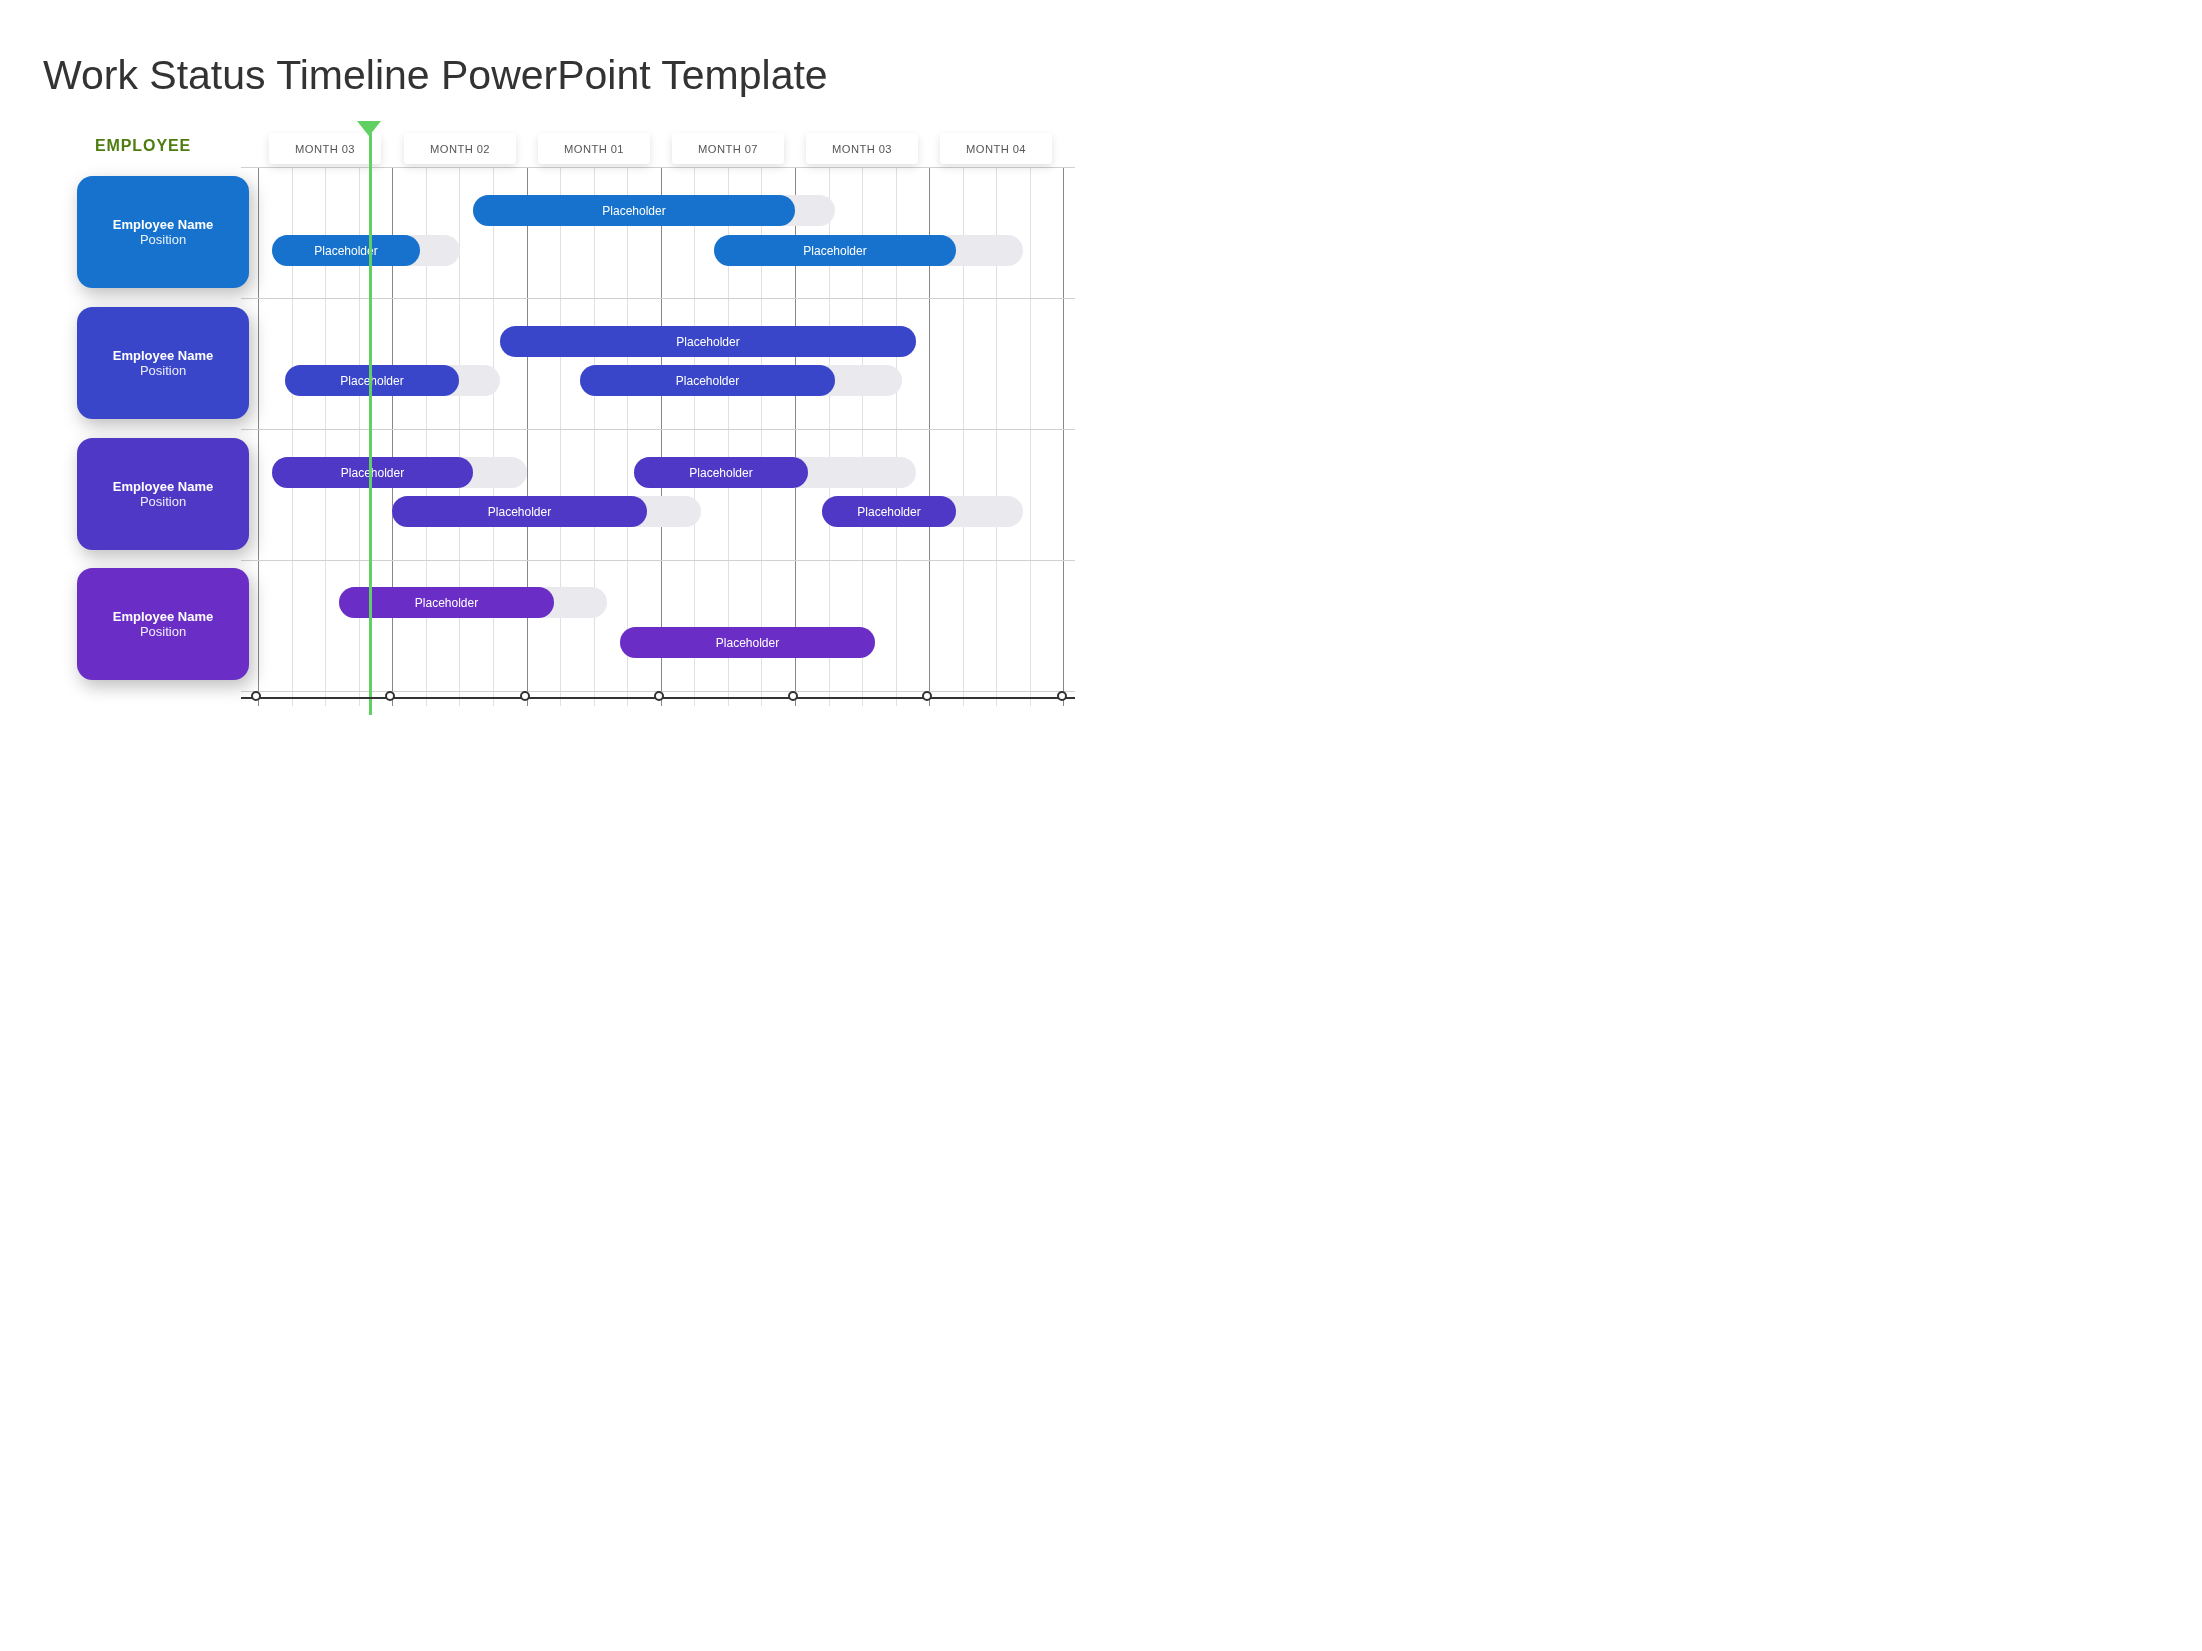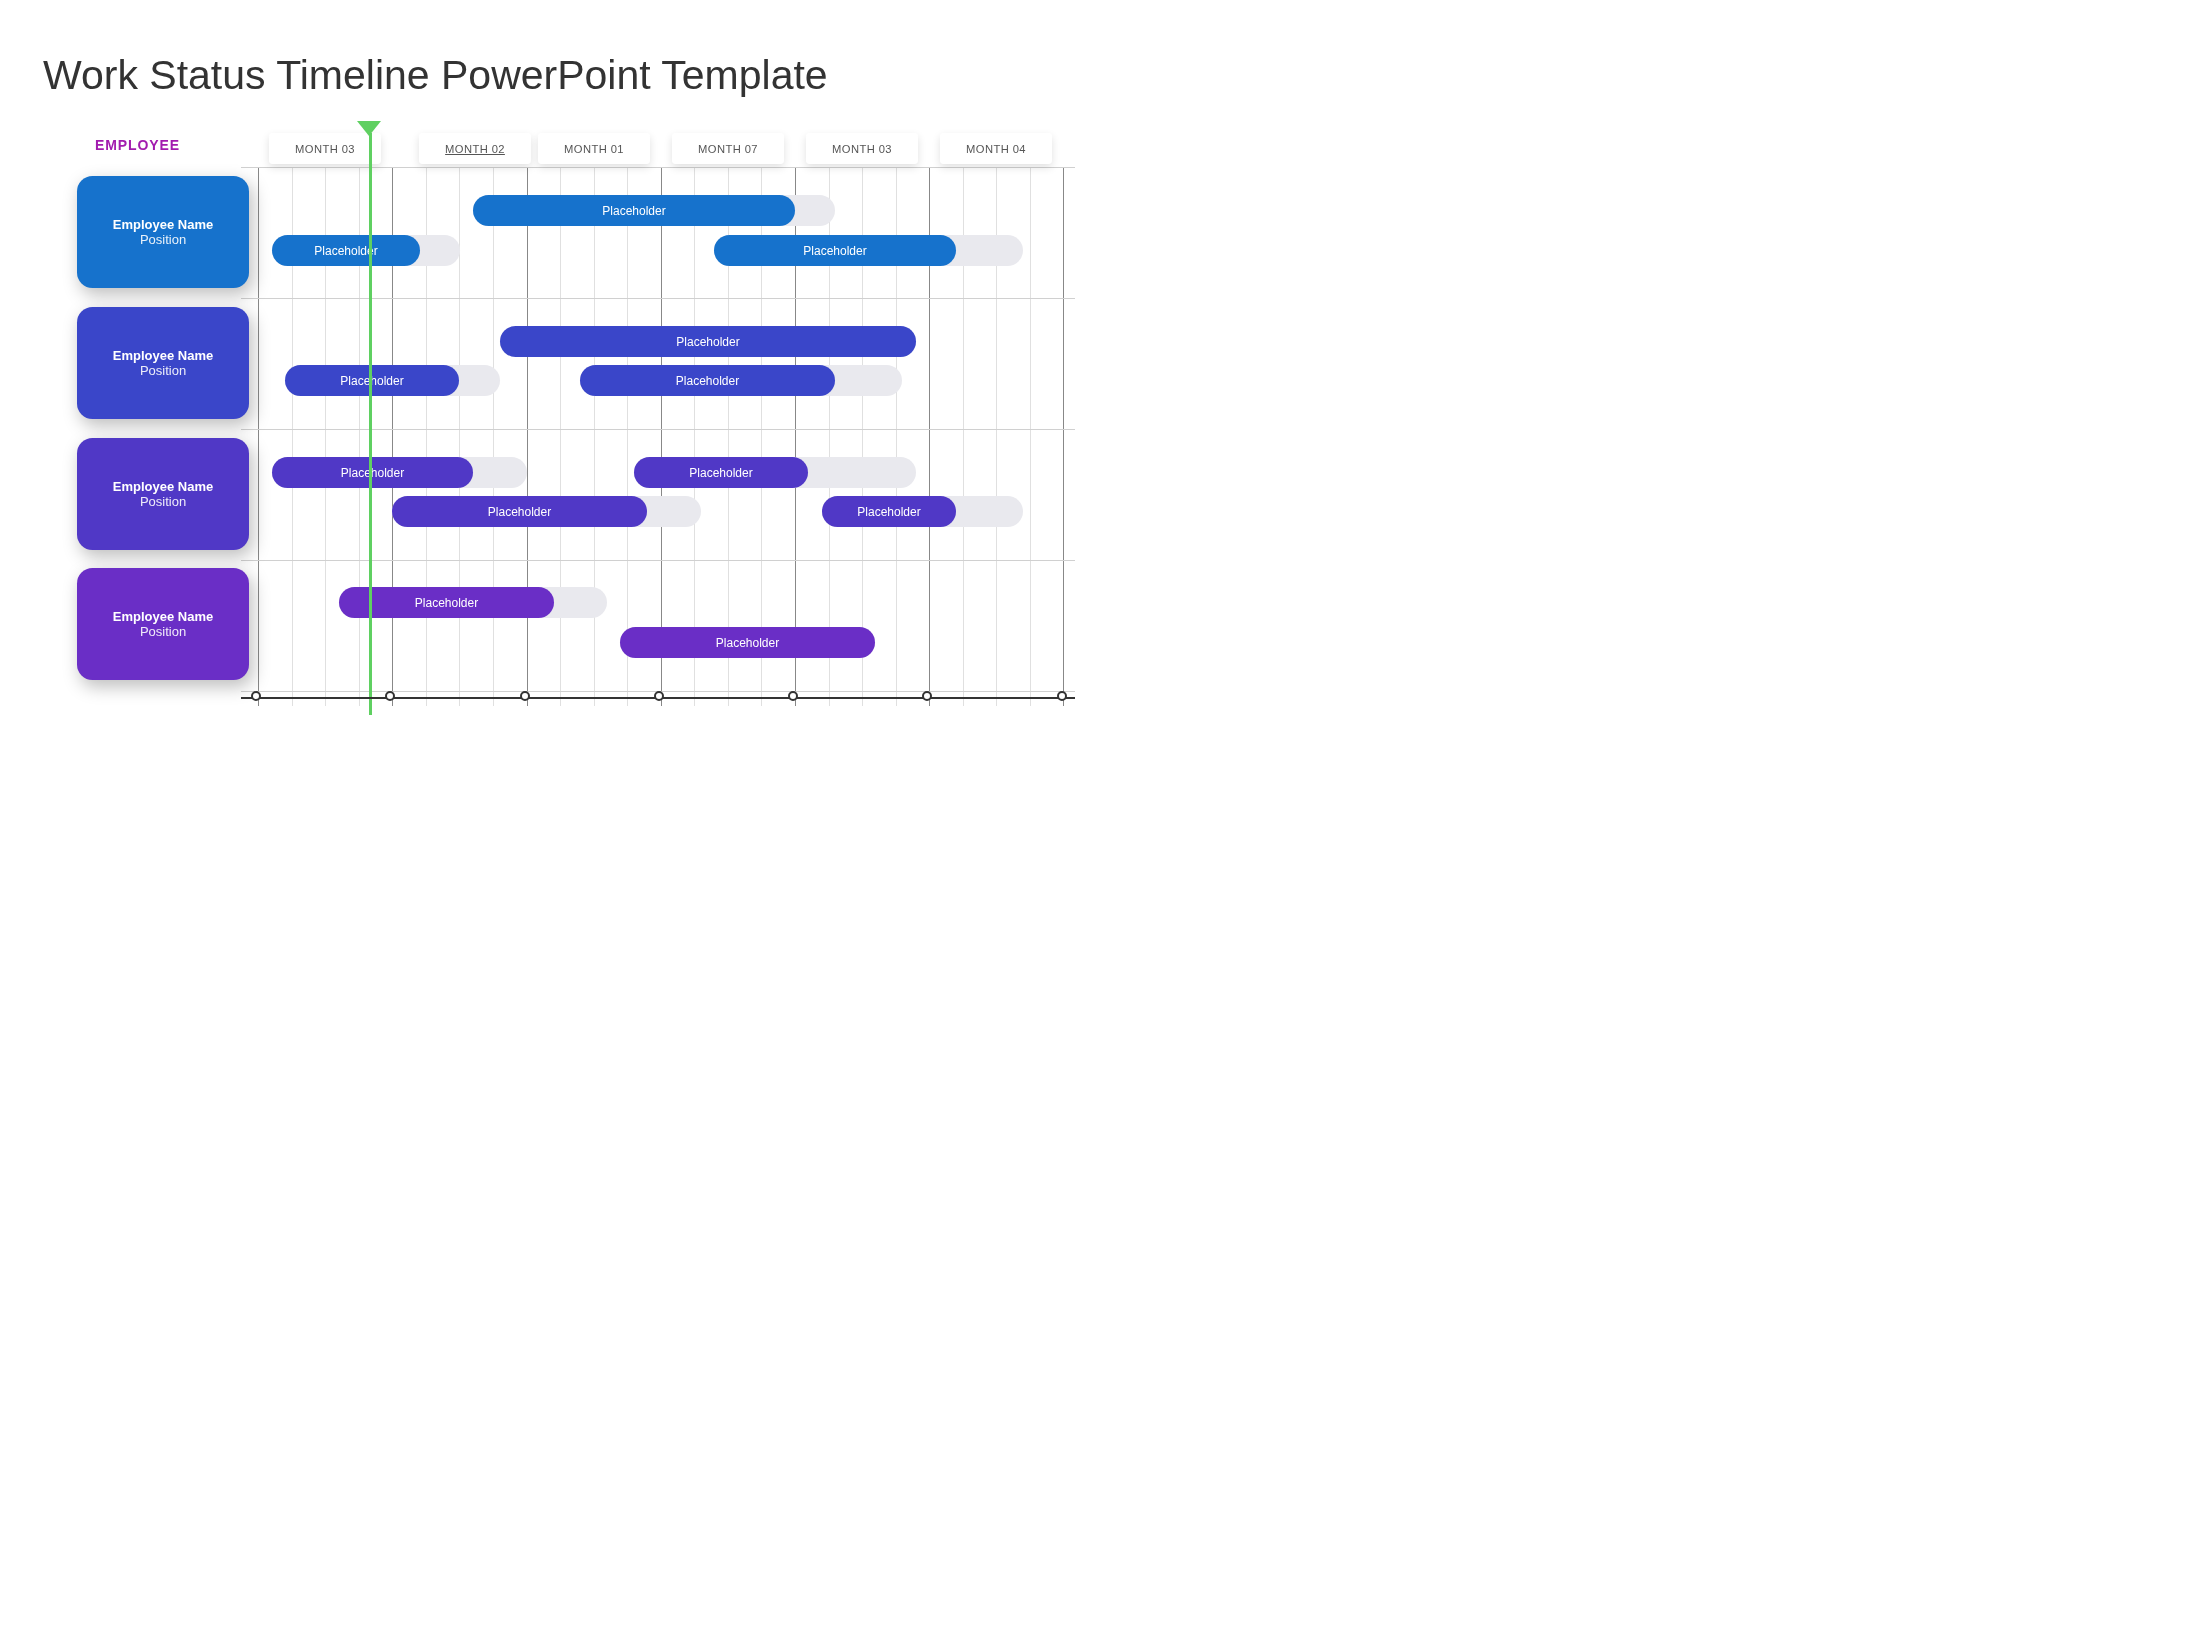--- a/index.html
+++ b/index.html
@@ -26,24 +26,24 @@
     top: 0;
     left: 0;
     right: 0;
     height: 34px;
     z-index: 5;
   }
   .employee-col-head {
     position: absolute;
     left: 52px;
     top: 4.3px;
-    font-size: 14px;
+    font-size: 16px;
     font-weight: 700;
     letter-spacing: 0.9px;
-    color: #a21caf;
+    color: #4d7c0f;
   }
   .month-label {
     position: absolute;
     top: 0;
     width: 112px;
     height: 31px;
     background: #ffffff;
     border-radius: 3.4px;
     box-shadow: 0 3.4px 8.6px rgba(0,0,0,0.12);
     display: flex;
@@ -188,21 +188,21 @@
       <div class="vline-thin" style="left: 853px;"></div>
       <div class="vline-strong" style="left: 886px;"></div>
       <div class="vline-thin" style="left: 920px;"></div>
       <div class="vline-thin" style="left: 953px;"></div>
       <div class="vline-thin" style="left: 987px;"></div>
       <div class="vline-strong" style="left: 1020px;"></div>
     </div>
     <div class="months-row">
       <div class="employee-col-head">EMPLOYEE</div>
       <div class="month-label" style="left: 226px;">MONTH 03</div>
-      <div class="month-label" style="left: 376px; text-decoration: underline;">MONTH 02</div>
+      <div class="month-label" style="left: 361px;">MONTH 02</div>
       <div class="month-label" style="left: 495px;">MONTH 01</div>
       <div class="month-label" style="left: 629px;">MONTH 07</div>
       <div class="month-label" style="left: 763px;">MONTH 03</div>
       <div class="month-label" style="left: 897px;">MONTH 04</div>
     </div>
     <div class="hline" style="top: 34px;"></div>
     <div class="hline" style="top: 165px;"></div>
     <div class="hline" style="top: 296px;"></div>
     <div class="hline" style="top: 427px;"></div>
     <div class="hline" style="top: 558px;"></div>

